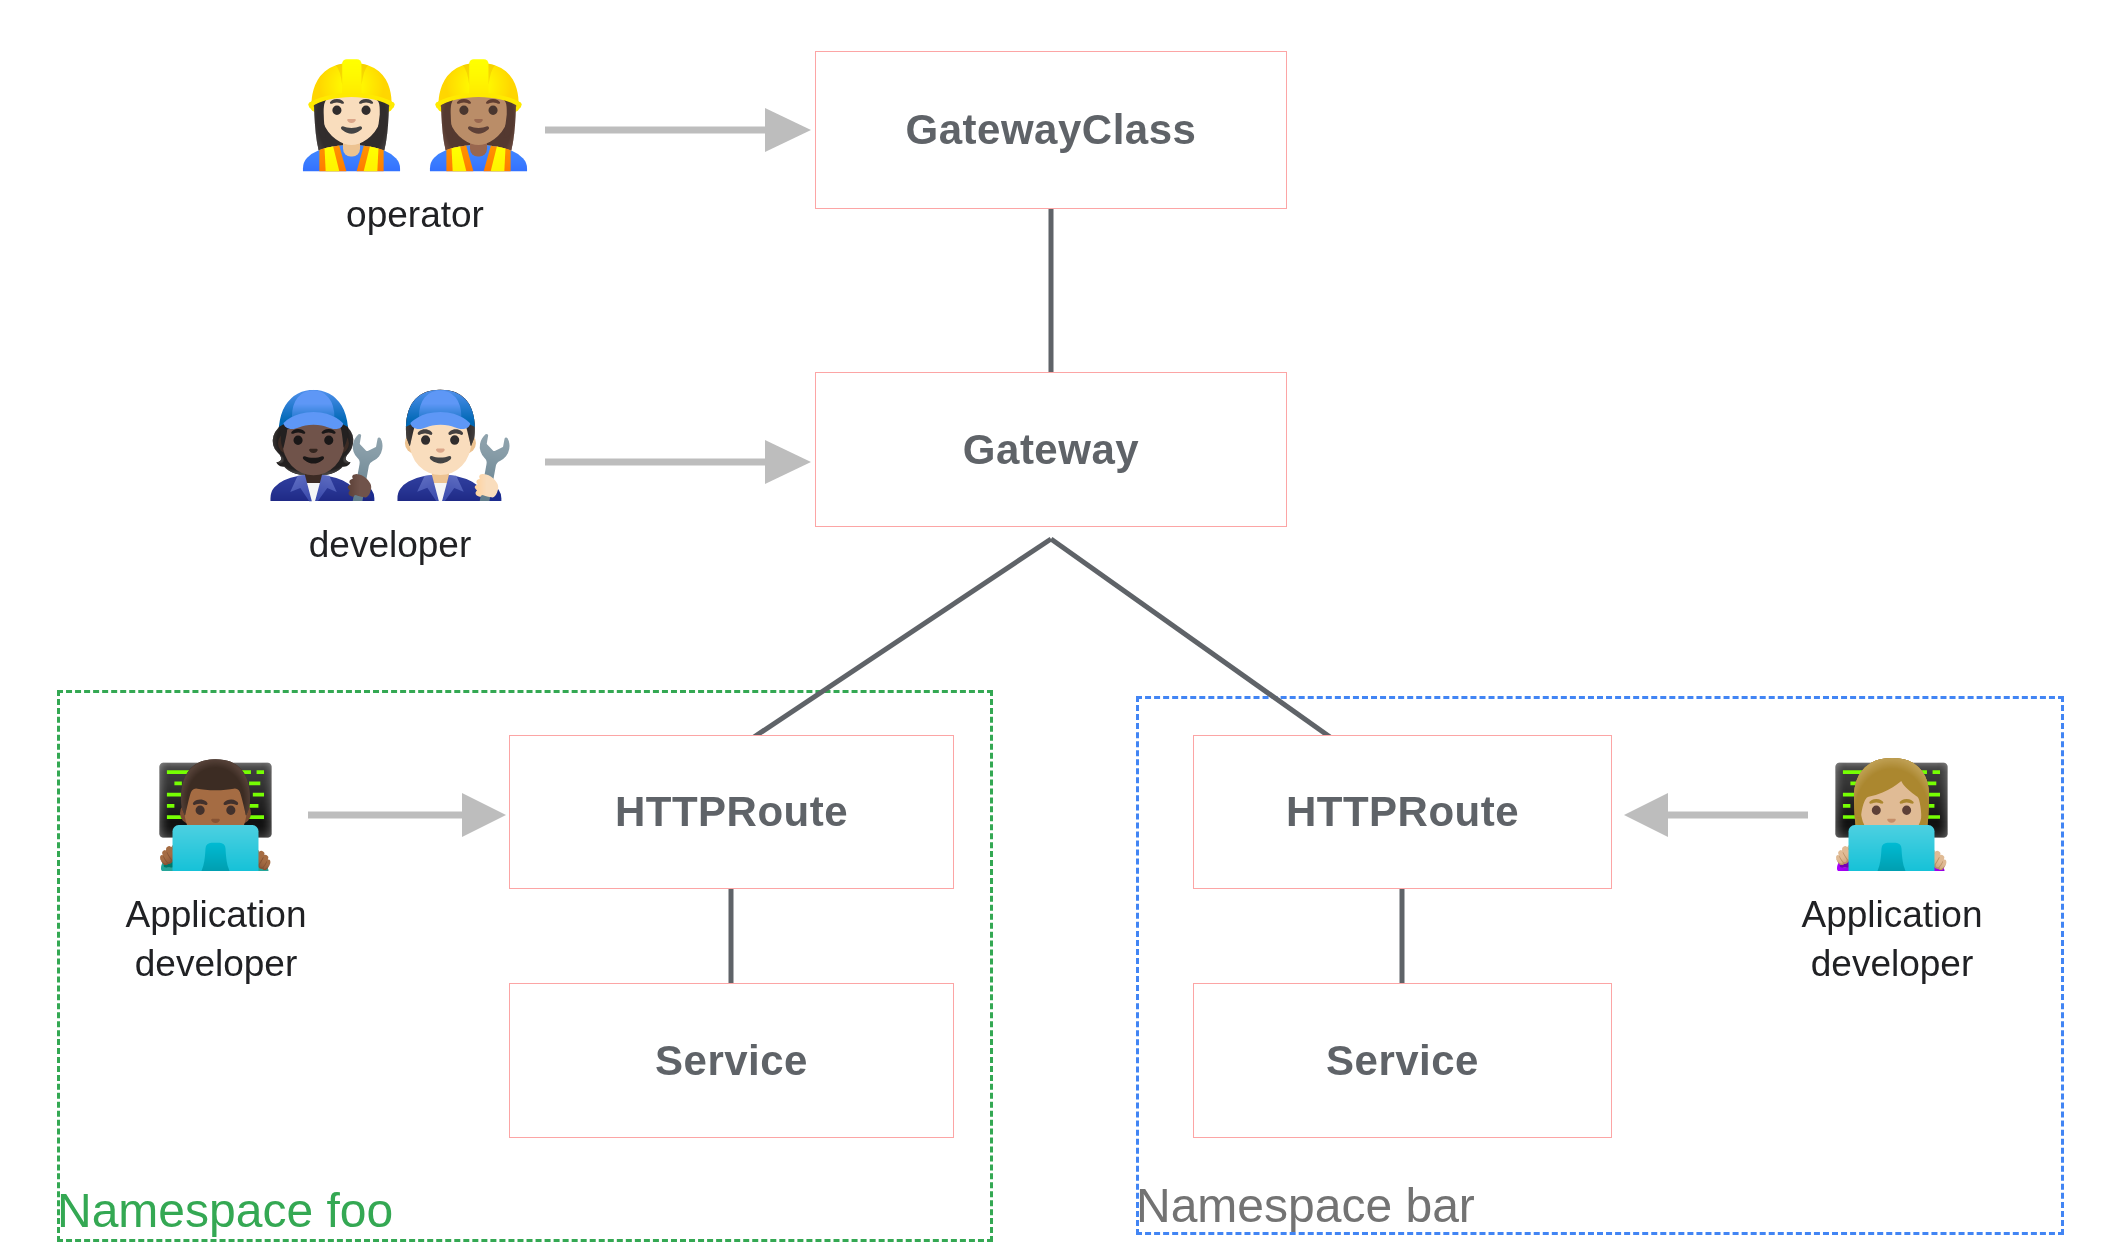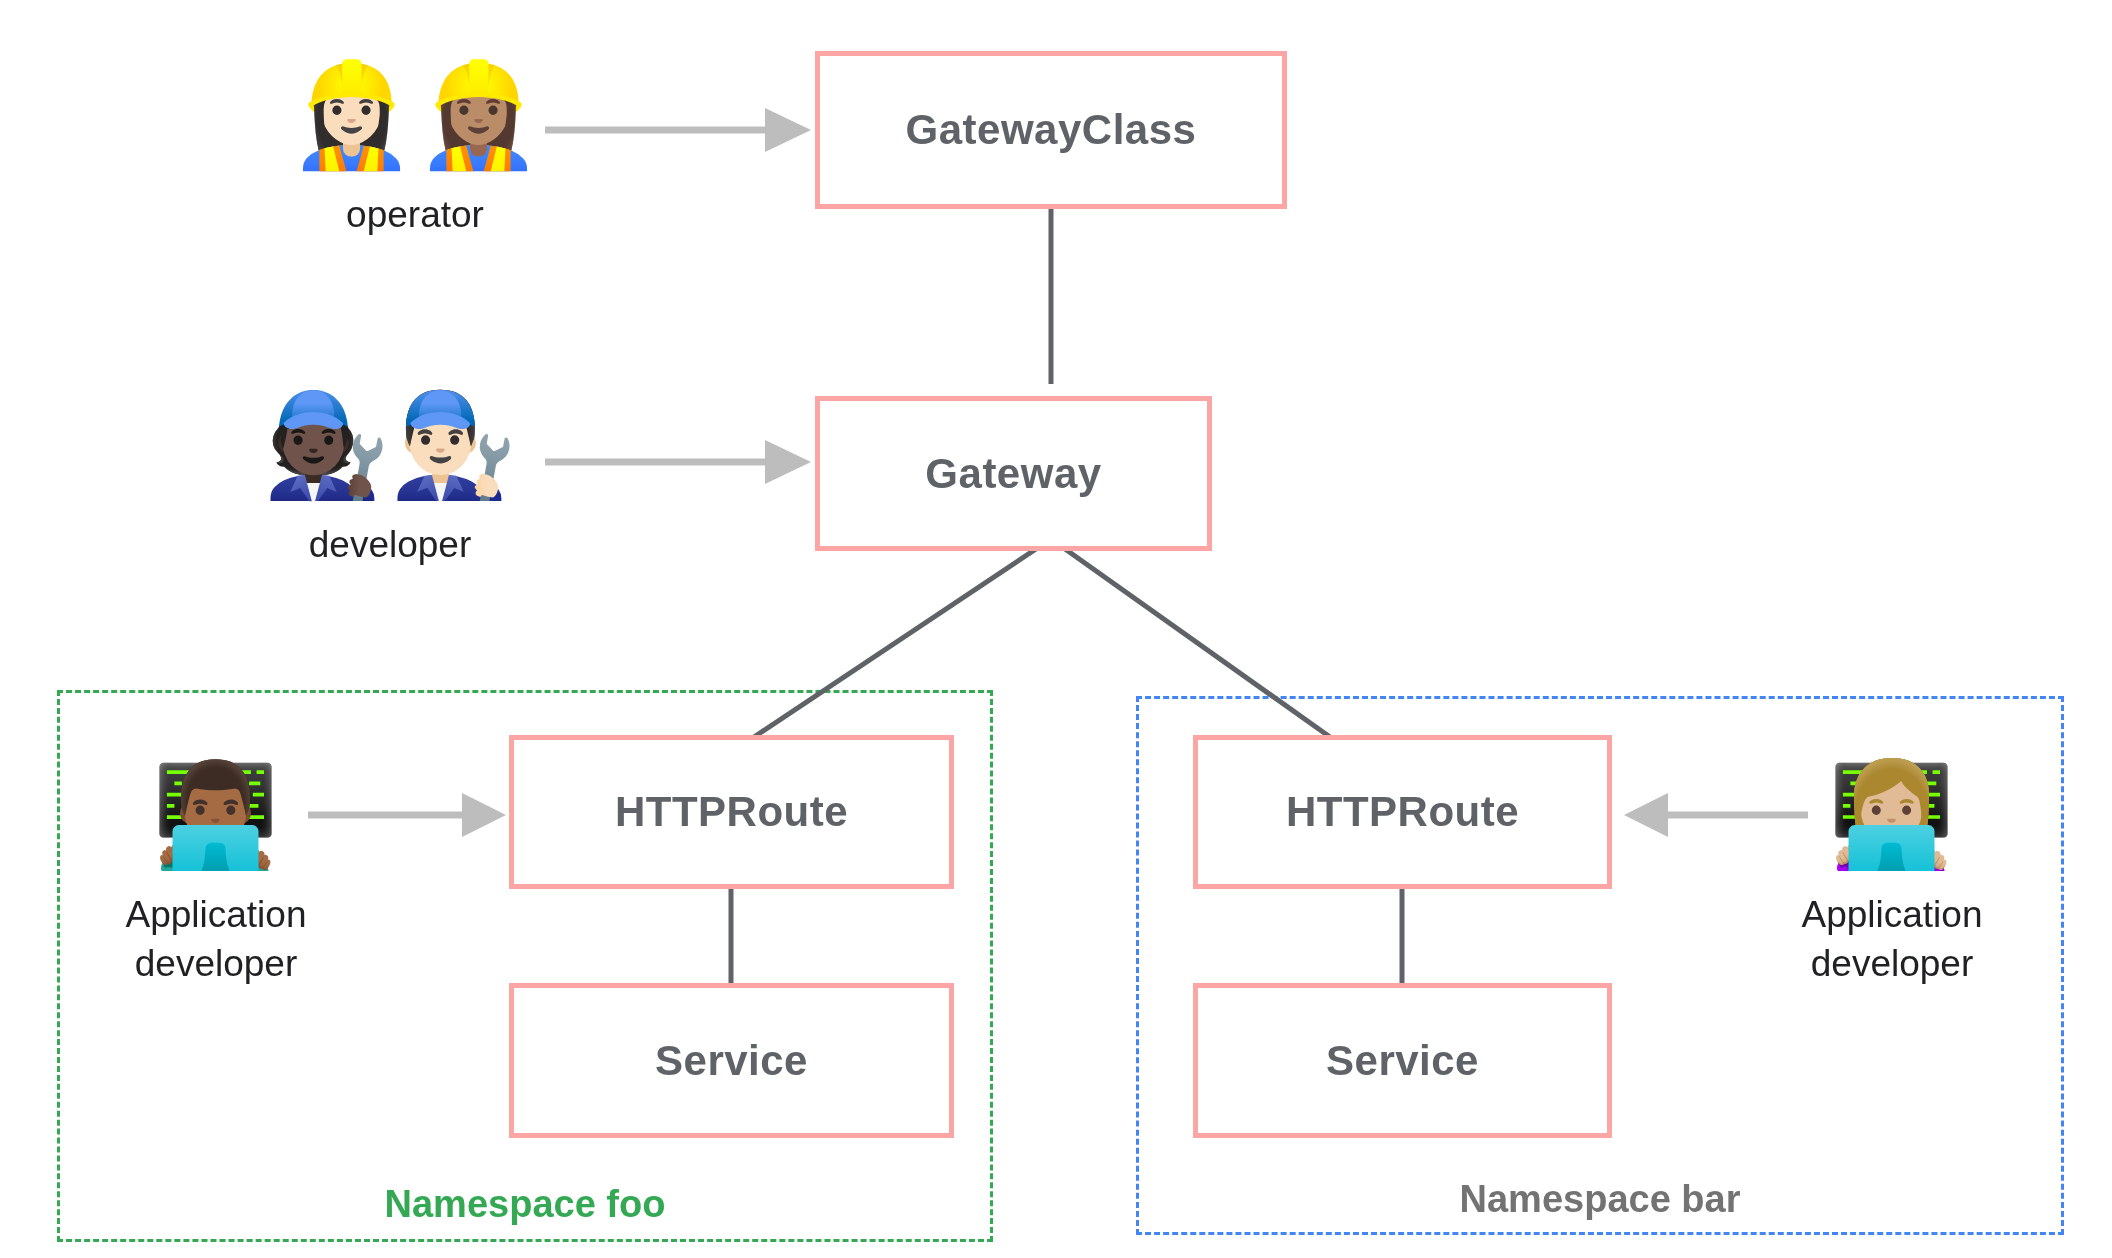--- a/index.html
+++ b/index.html
@@ -17,49 +17,48 @@
   .overlay {
     position: absolute;
     left: 0; top: 0;
     width: 2112px; height: 1258px;
     pointer-events: none;
   }
 
   .node {
     position: absolute;
     background: #ffffff;
-    border: 5px solid #fca5a5;
+    border: 1px solid #fca5a5;
     display: flex;
     align-items: center;
     justify-content: center;
     font-weight: bold;
     font-size: 42px;
     color: #5f6368;
     letter-spacing: 0.5px;
   }
   .node-gatewayclass { left: 815px; top: 51px;  width: 472px; height: 158px; }
-  .node-gateway      { left: 815px; top: 396px; width: 397px; height: 155px; }
+  .node-gateway      { left: 815px; top: 372px; width: 472px; height: 155px; }
   .node-httproute-foo{ left: 509px; top: 735px; width: 445px; height: 154px; }
   .node-service-foo  { left: 509px; top: 983px; width: 445px; height: 155px; }
   .node-httproute-bar{ left: 1193px; top: 735px; width: 419px; height: 154px; }
   .node-service-bar  { left: 1193px; top: 983px; width: 419px; height: 155px; }
 
   .ns {
     position: absolute;
     border: 3px dashed;
     background: transparent;
   }
   .ns-foo { left: 57px;   top: 690px; width: 936px; height: 552px; border-color: #34a853; }
   .ns-bar { left: 1136px; top: 696px; width: 928px; height: 539px; border-color: #4285f4; }
 
   .ns-label {
     position: absolute;
-    font-weight: bold;
-    font-size: 38px;
-    text-align: center;
+    font-weight: normal;
+    font-size: 48px;
   }
   .ns-label-foo { left: 57px;   top: 1183px; width: 936px; color: #34a853; }
   .ns-label-bar { left: 1136px; top: 1178px; width: 928px; color: #737373; }
 
   .actor {
     position: absolute;
     text-align: center;
   }
   .actor .emoji {
     font-size: 102px;

